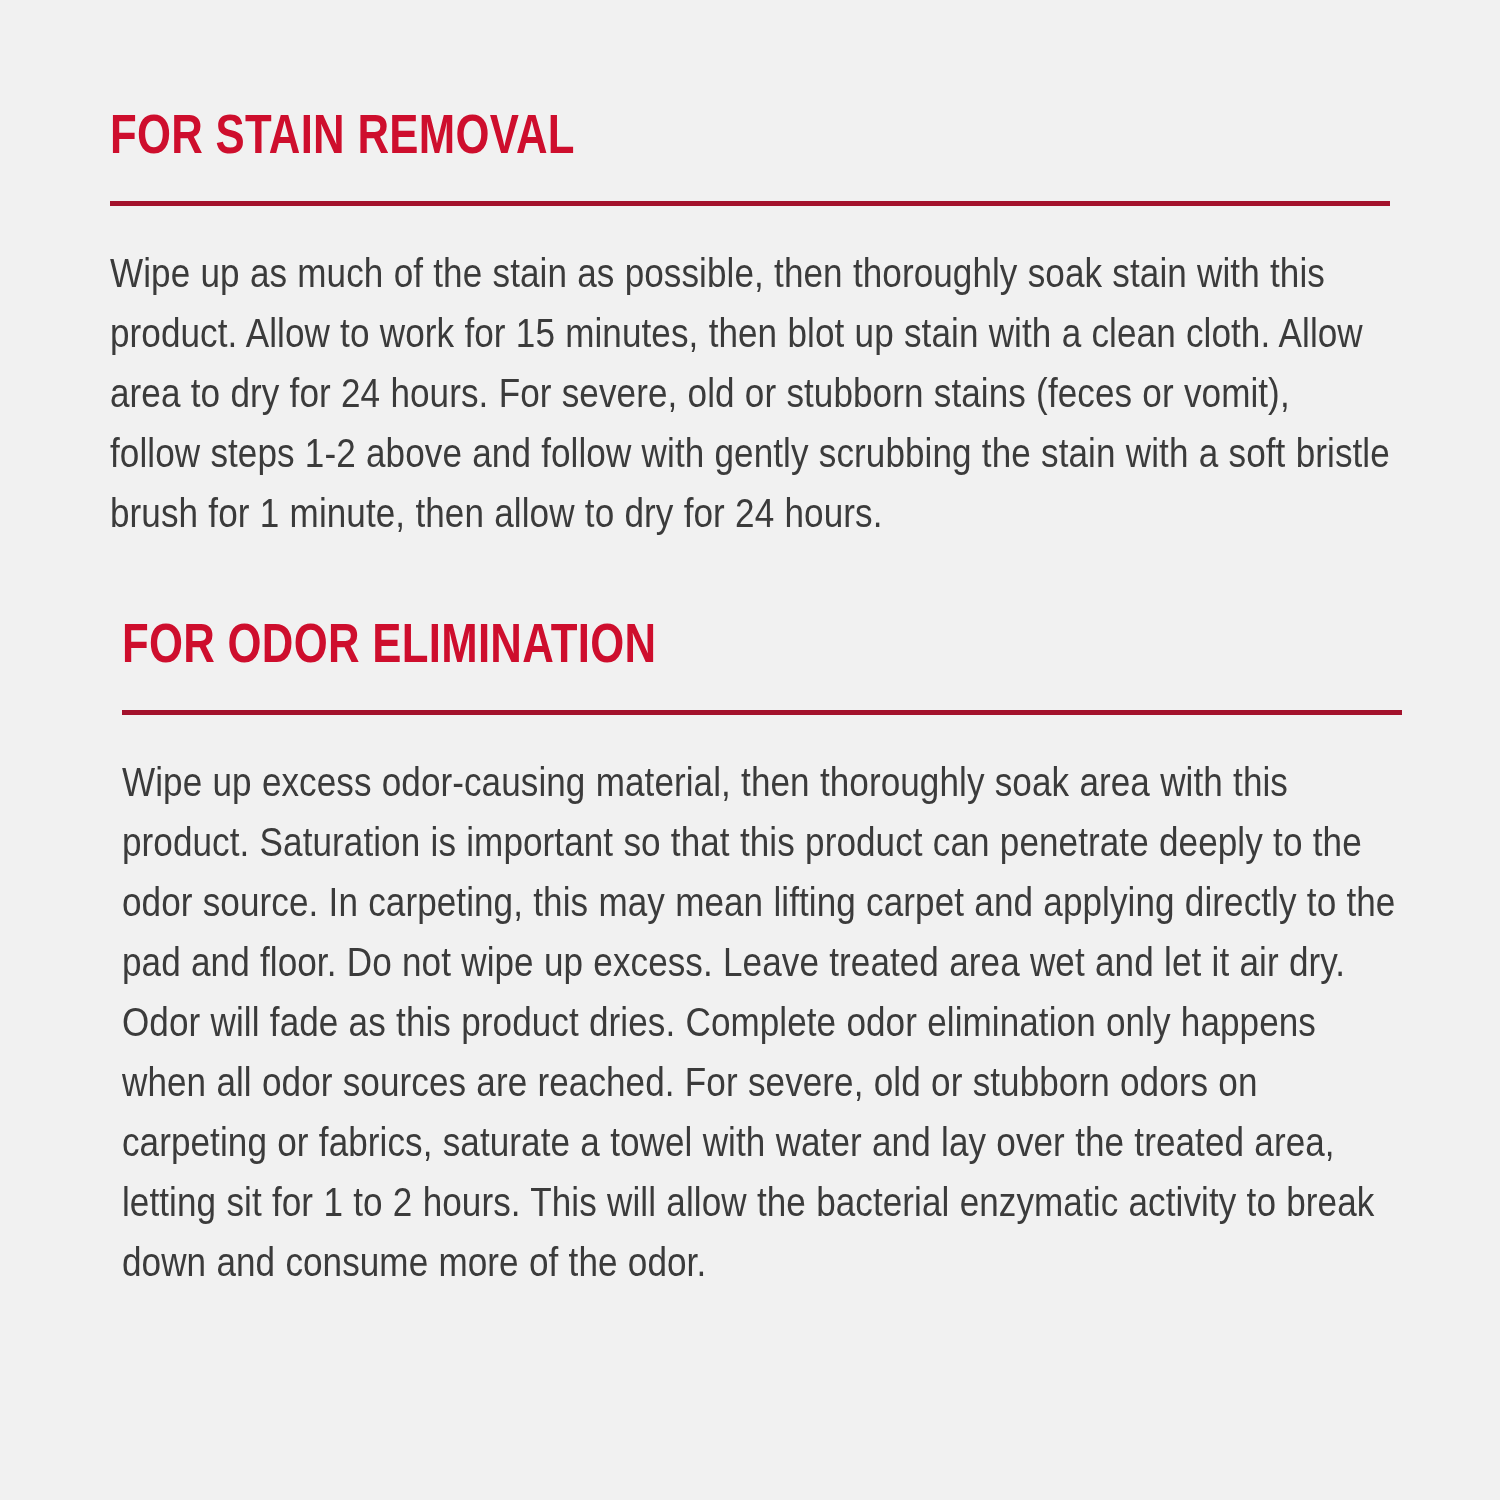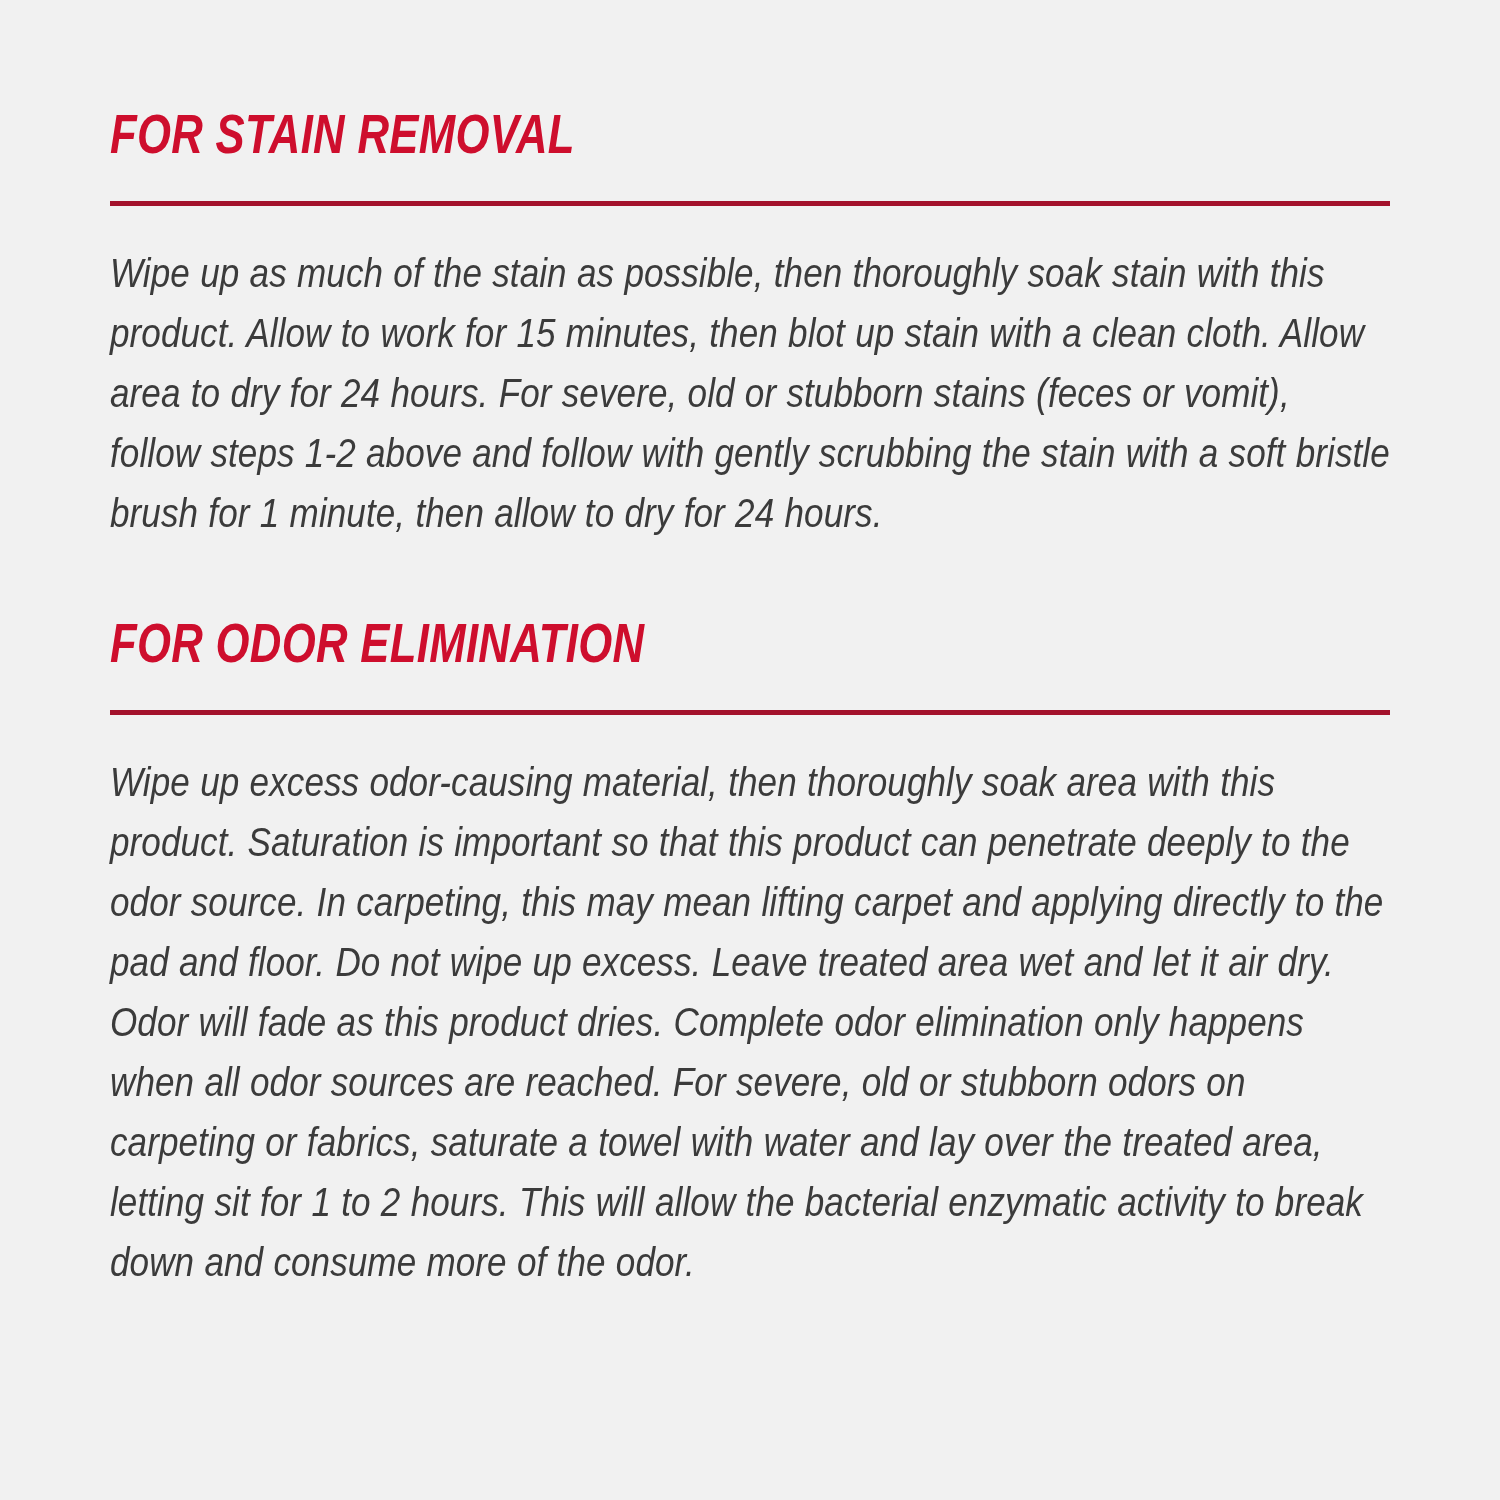--- a/index.html
+++ b/index.html
@@ -18,25 +18,24 @@
     position: relative;
     width: 1500px;
     height: 1500px;
     box-sizing: border-box;
     padding: 0 110px;
     background: #f1f1f1;
   }
 
   .section {
     width: 1280px;
-    font-style: italic;
   }
 
   .section-stain { padding-top: 106px; }
-  .section-odor  { padding-top: 72px; }
+  .section-odor  { padding-top: 72px; margin-left: 12px; }
 
   .section-heading {
     font-family: "Liberation Sans Narrow", "Liberation Sans", sans-serif;
     font-weight: 700;
     font-size: 56px;
     line-height: 1.0;
     letter-spacing: 0.4px;
     color: #ce0e2d;
     margin: 0;
     padding: 0;

